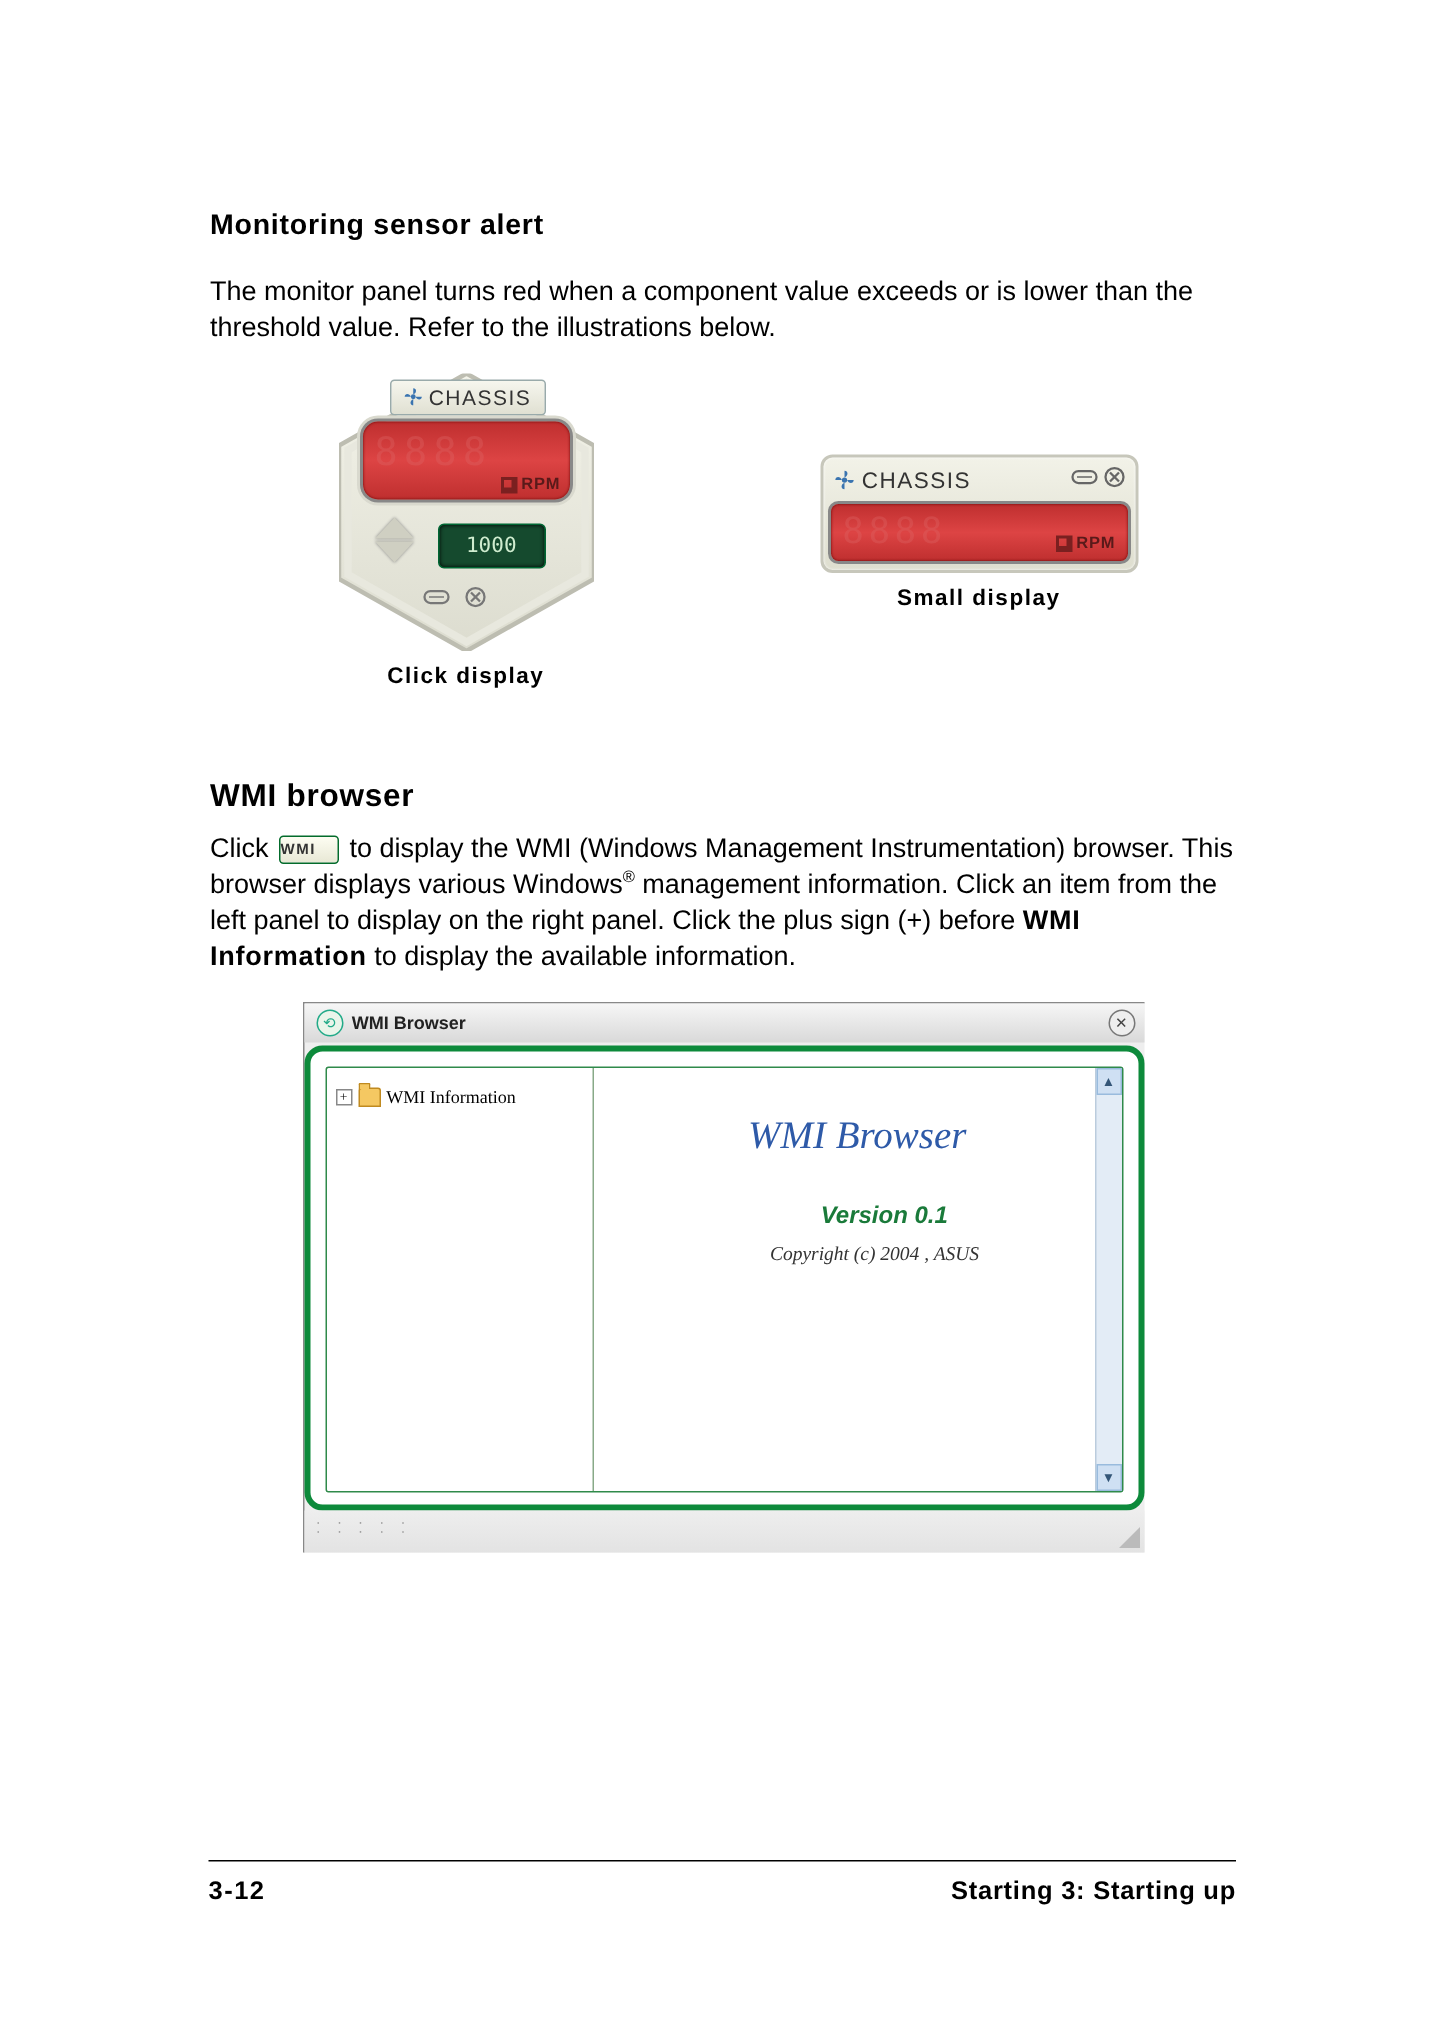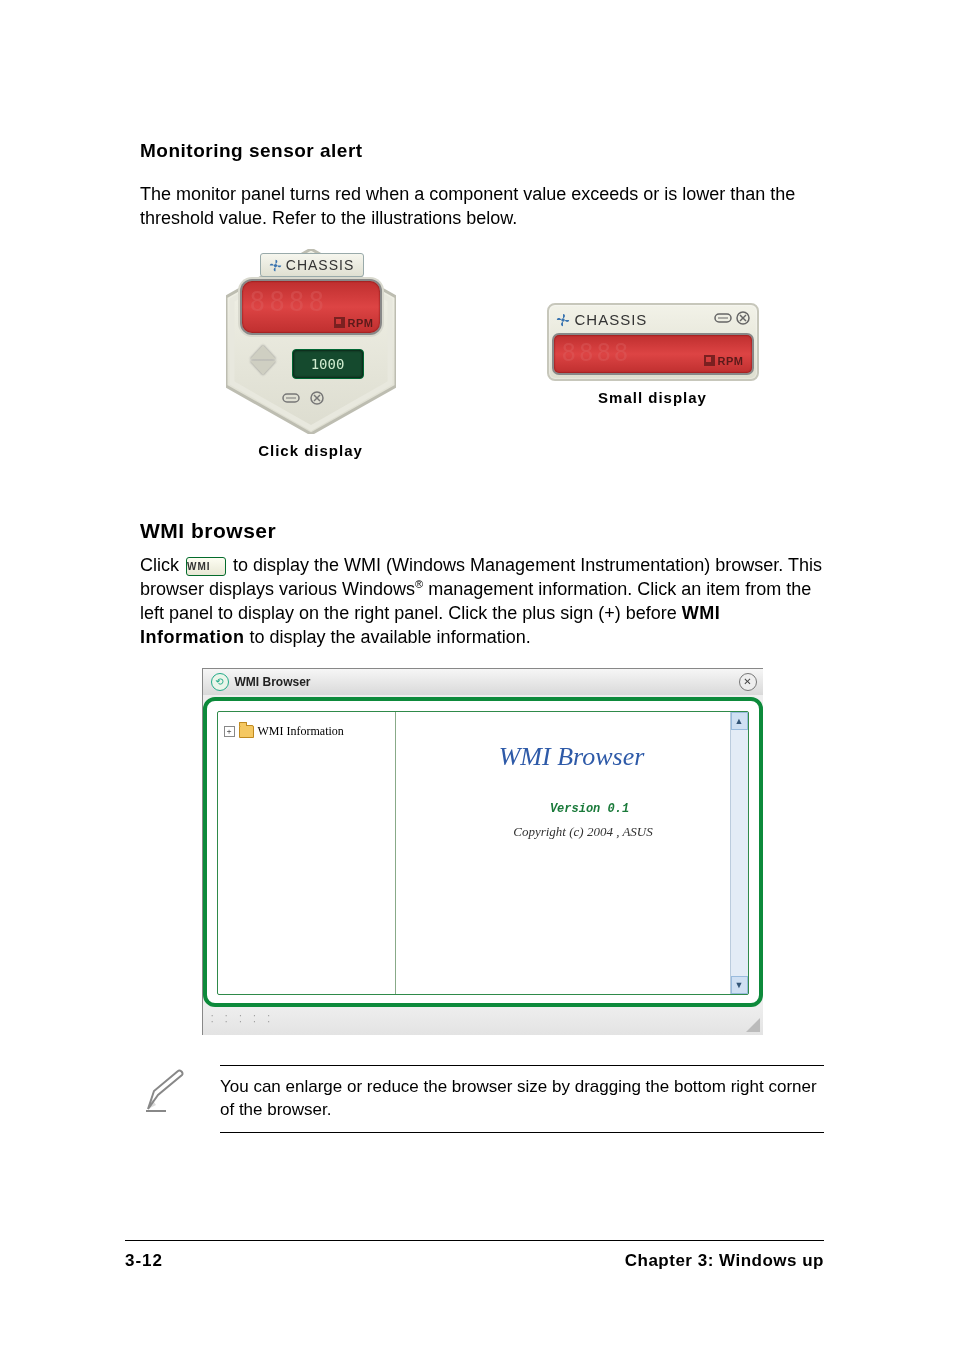--- a/index.html
+++ b/index.html
@@ -122,21 +122,21 @@
     color: #d66; opacity: 0.35;
     font-family: monospace;
     font-size: 26px;
     letter-spacing: 4px;
   }
   .rpm-tag {
     position: absolute;
     right: 6px;
     bottom: 4px;
     display: flex;
-    align-items: flex-start;
+    align-items: flex-end;
     gap: 3px;
   }
   .rpm-box {
     width: 11px; height: 11px;
     border: 2px solid #7a2020;
     border-right-width: 4px;
     border-bottom-width: 4px;
     box-sizing: border-box;
   }
   .rpm-txt {
@@ -384,25 +384,25 @@
   }
   .wmi-h2 {
     font-size: 22px;
     font-style: italic;
     color: #2e5aa8;
     text-align: center;
     line-height: 1.35;
     font-family: "Comic Sans MS", cursive, serif;
   }
   .wmi-ver {
-    font-size: 12px;
+    font-size: 16px;
     font-style: italic;
     font-weight: bold;
     color: #1a7a3a;
-    font-family: Liberation Mono, monospace;
+    font-family: Liberation Sans, sans-serif;
     margin-left: 36px;
   }
   .wmi-copy {
     font-size: 13px;
     font-style: italic;
     color: #333;
     margin-top: -22px;
     font-family: "Times New Roman", serif;
     margin-left: 23px;
   }
@@ -444,21 +444,21 @@
     flex: 1;
     border-top: 1px solid #000;
     border-bottom: 1px solid #000;
     padding: 10px 0;
     font-size: 17px;
     line-height: 1.35;
   }
   
   .footer {
     position: absolute;
-    left: 125px;
+    left: 139px;
     right: 130px;
     bottom: 80px;
     border-top: 1px solid #000;
     display: flex;
     justify-content: space-between;
     padding-top: 10px;
     font-size: 17px;
   }
   .footer .l { font-weight: bold; letter-spacing: 1px;}
   .footer .r { font-weight: bold; letter-spacing: 0.5px;}
@@ -613,29 +613,19 @@
           </div>
         </div>
       </div>
     </div>
     <div class="resize-grip">
       <div class="grip-dots">· · · · ·<br>· · · · ·</div>
       <div class="grip-tri"></div>
     </div>
   </div>
 
-  <div class="note">
-    <div class="note-icon">
-      <svg viewBox="0 0 50 50">
-        <path d="M8 44 L14 26 L38 6 C40 4 44 8 42 10 L18 30 Z" fill="none" stroke="#888" stroke-width="2"></path>
-        <path d="M8 44 L16 40 L12 34 Z" fill="#888" opacity="0.3"></path>
-        <line x1="6" y1="46" x2="26" y2="46" stroke="#888" stroke-width="2"></line>
-      </svg>
-    </div>
-    <div class="note-body">You can enlarge or reduce the browser size by dragging the bottom right corner of the browser.</div>
-  </div>
 
   <div class="footer">
     <span class="l">3-12</span>
-    <span class="r">Chapter 3: Windows up</span>
+    <span class="r">Starting 3: Starting up</span>
   </div>
 
 </div>
 
 </body></html>

